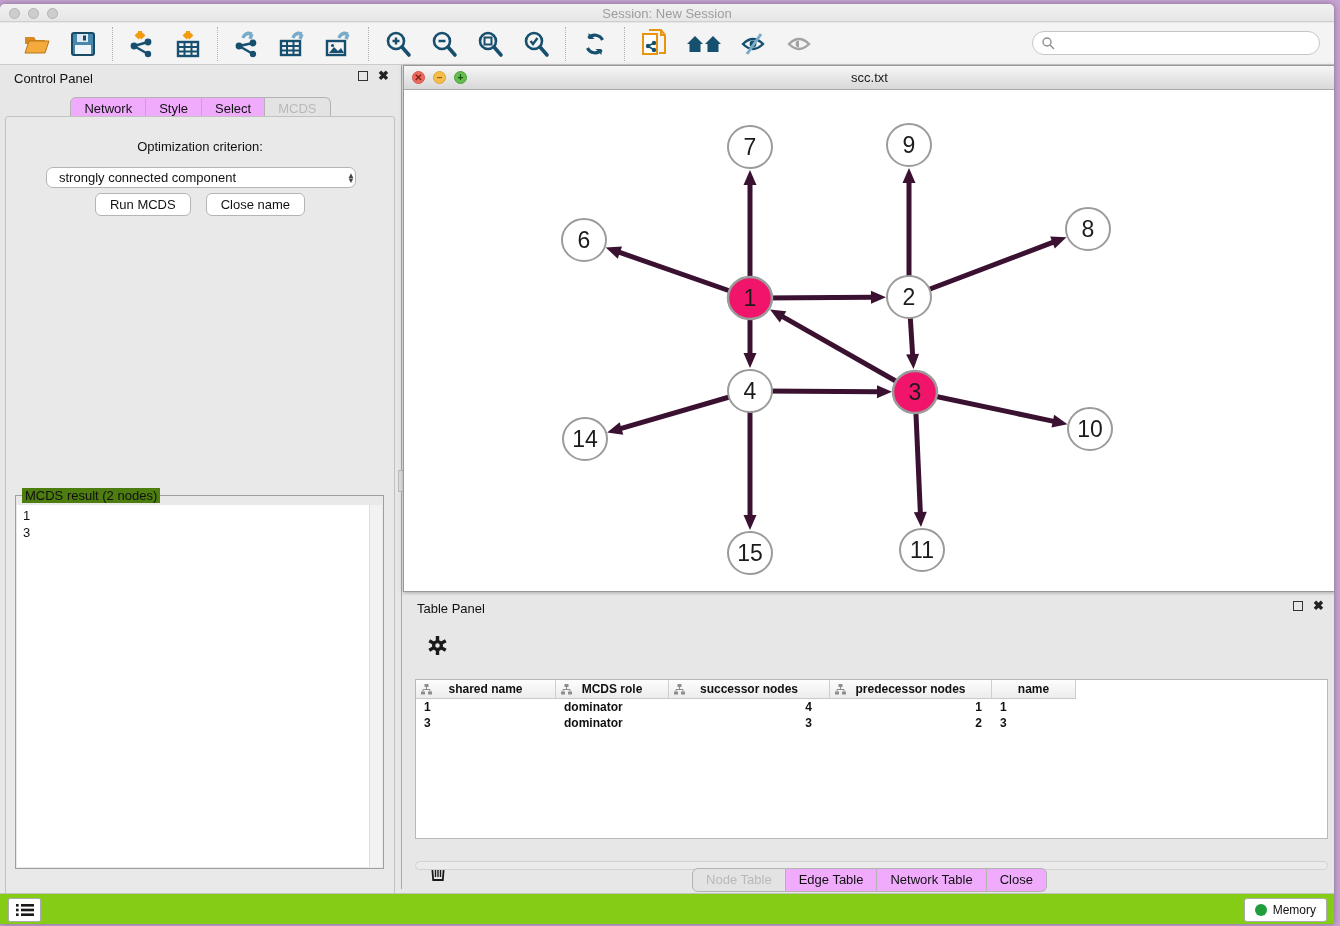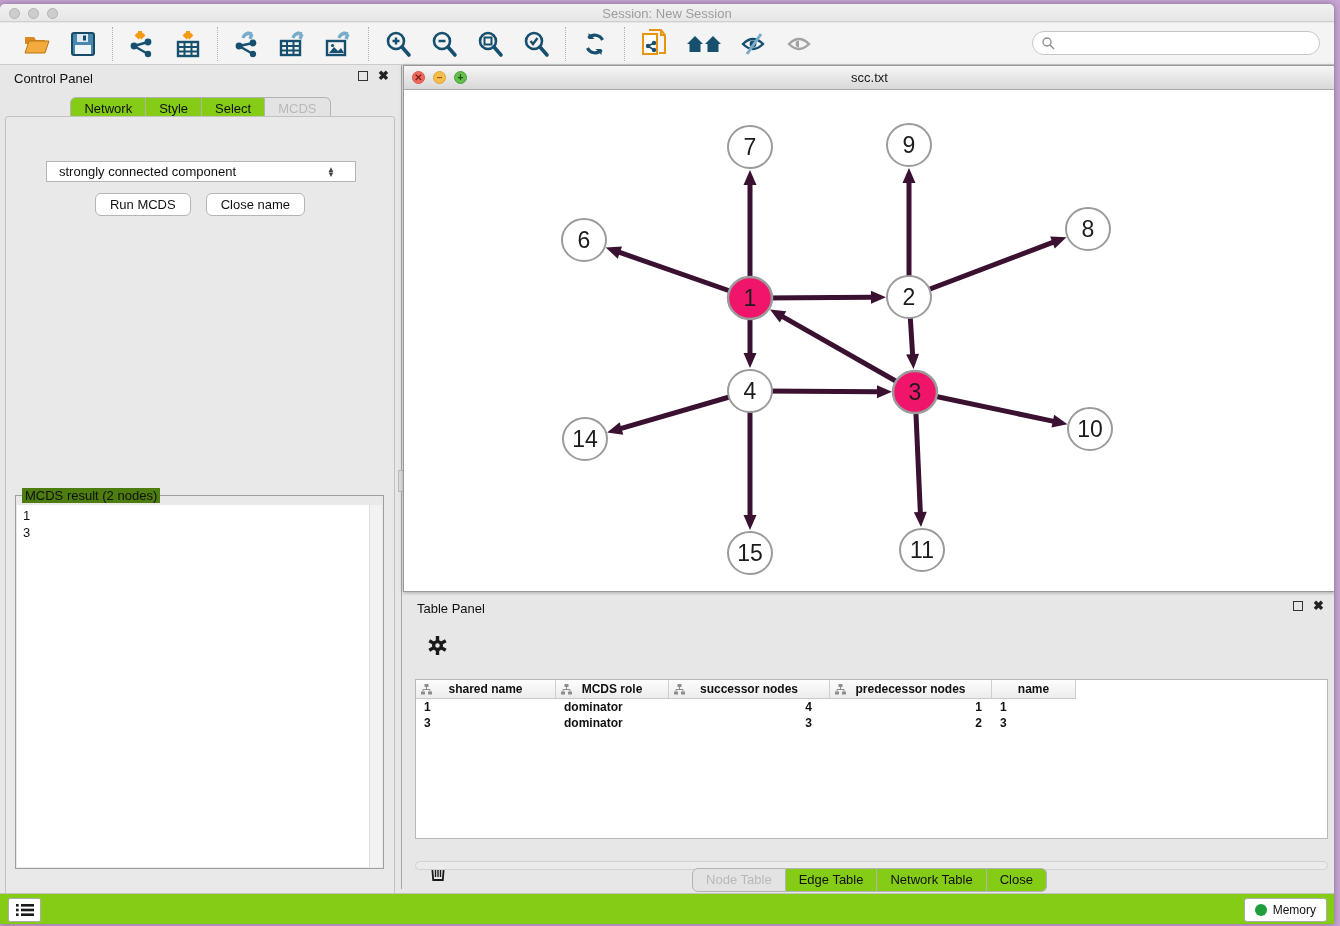--- a/index.html
+++ b/index.html
@@ -28,30 +28,30 @@
 
   
   .dock { position:absolute; left:0; top:61px; width:402px; height:824px; background:#e7e7e7; border-right:1px solid #a9a9a9; }
   .panel-head { position:absolute; left:0; top:0; width:100%; height:26px; }
   .panel-head .ph-title { position:absolute; left:14px; top:6px; font-size:13px; color:#111; }
   .ph-icons { position:absolute; right:12px; top:6px; display:flex; gap:10px; align-items:center; }
   .float-glyph { width:10px; height:10px; border:1.5px solid #333; display:inline-block; }
   .close-glyph { font-size:13px; font-weight:bold; color:#222; line-height:10px; }
 
   .cp-tabs { position:absolute; top:32px; left:0; width:100%; display:flex; justify-content:center; }
-  .tab { font-size:13px; padding:3px 13px 4px; background:#84cc16; border:1px solid #b3b3b3; border-left:none; color:#111; }
+  .tab { font-size:13px; padding:3px 13px 4px; background:#f0abfc; border:1px solid #b3b3b3; border-left:none; color:#111; }
   .tab.first { border-left:1px solid #b3b3b3; border-radius:6px 0 0 6px; }
   .tab.last { border-radius:0 6px 6px 0; }
   .tab.selected-gray { background:#e3e3e3; color:#b9b9b9; }
 
   .cp-body { position:absolute; left:5px; top:51px; width:390px; height:813px; background:#e9e9e9;
              border:1px solid #c2c2c2; border-radius:3px; }
   .opt-label { position:absolute; top:22px; width:100%; text-align:center; font-size:13px; color:#111; }
-  .cp-select { position:absolute; left:40px; top:44px; width:310px; height:21px; background:#fff;
-               border:1px solid #b5b5b5; border-radius:0; display:flex; align-items:center; padding:0 20px 0 12px; }
+  .cp-select { position:absolute; left:40px; top:50px; width:310px; height:21px; background:#fff;
+               border:1px solid #b5b5b5; border-radius:7px; display:flex; align-items:center; padding:0 0 0 12px; }
   .cp-select .sel-text { flex:1; font-size:13px; color:#111; }
   .stepper { display:flex; flex-direction:column; line-height:5px; font-size:8px; color:#444; }
   .cp-buttons { position:absolute; top:76px; width:100%; display:flex; justify-content:center; gap:15px; }
   .cp-btn { background:#fff; border:1px solid #b5b5b5; border-radius:6px; font-size:13px; color:#111;
             padding:3px 14px; font-family:"Liberation Sans",sans-serif; }
   .result-group { position:absolute; left:9px; top:378px; width:369px; height:374px; border:1px solid #9f9f9f; }
   .result-legend { position:absolute; left:6px; top:-8px; background:#4d7c0f; font-size:13px; color:#111; padding:0 3px; }
   .result-area { position:absolute; left:1px; top:9px; right:1px; bottom:1px; background:#fff; }
   .result-text { position:absolute; left:6px; top:2px; font-size:13px; color:#111; line-height:17px; white-space:pre-line; }
   .result-scroll { position:absolute; right:0; top:0; bottom:0; width:13px; background:#f2f2f2; border-left:1px solid #ddd; }
@@ -270,20 +270,21 @@
         <span class="close-glyph">✖</span>
       </span>
     </div>
     <div class="cp-tabs">
       <span class="tab first">Network</span>
       <span class="tab">Style</span>
       <span class="tab">Select</span>
       <span class="tab last selected-gray">MCDS</span>
     </div>
     <div class="cp-body">
+      <div class="opt-label">Optimization criterion:</div>
       <div class="cp-select">
         <span class="sel-text">strongly connected component</span>
         <span class="stepper">
             <span>▲</span>
             <span>▼</span>
           </span>
       </div>
       <div class="cp-buttons">
         <button class="cp-btn">Run MCDS</button>
         <button class="cp-btn">Close name</button>

